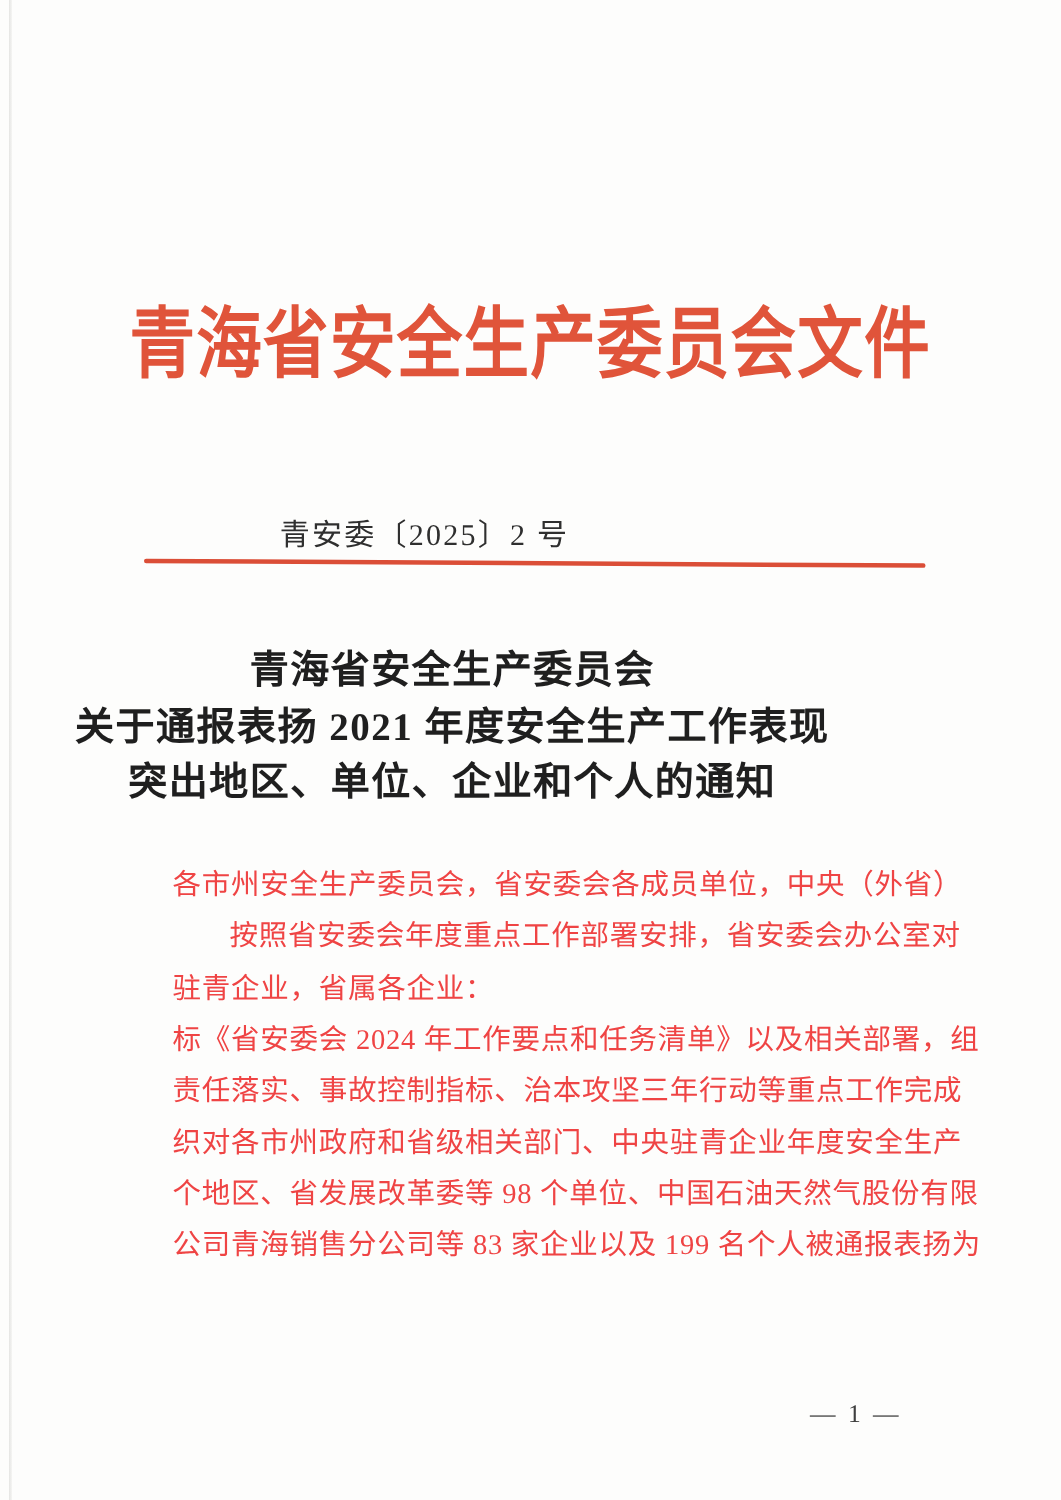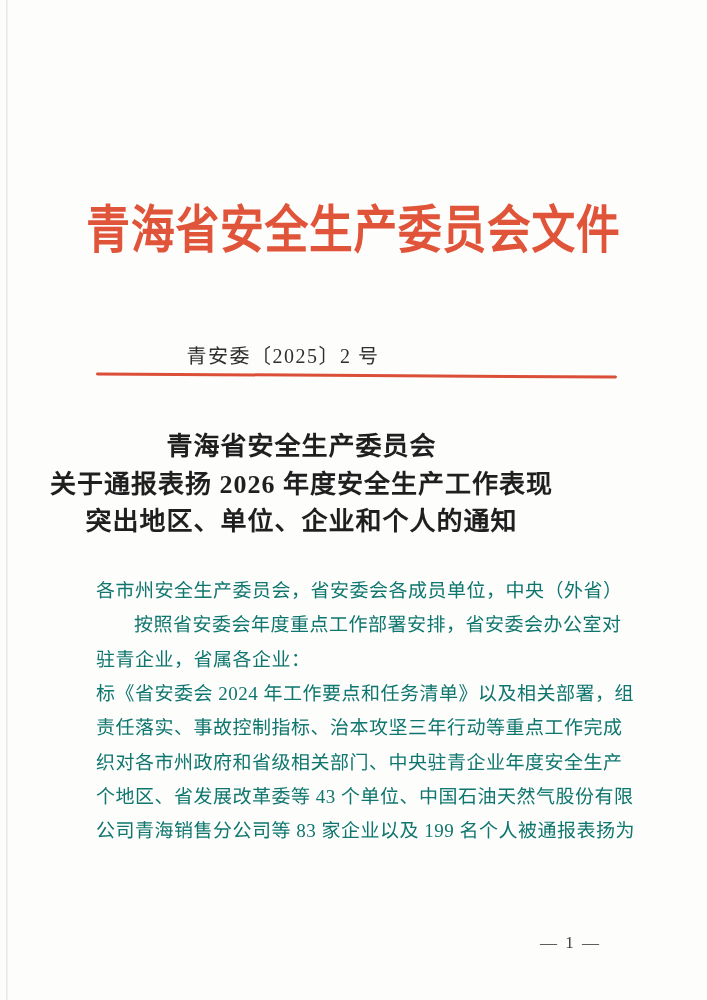--- a/index.html
+++ b/index.html
@@ -73,24 +73,24 @@
     font-weight: 700;
     color: #1f1f1f;
     letter-spacing: 1px;
   }
   .doc-title .title-line {
     white-space: nowrap;
   }
   .body-text {
     position: absolute;
     top: 574px;
-    left: 96px;
+    left: 115px;
     width: 512px;
     font-size: 19px;
-    color: #0f766e;
+    color: #ef4444;
   }
   .bline {
     line-height: 34.35px;
     height: 34.35px;
     white-space: nowrap;
     letter-spacing: 0.5px;
   }
   .bline.indent {
     text-indent: 2em;
   }
@@ -112,30 +112,30 @@
   <div class="page-edge"></div>
 
   <div class="red-header">青海省安全生产委员会文件</div>
 
   <div class="doc-number">青安委〔2025〕2 号</div>
 
   <div class="red-line"></div>
 
   <div class="doc-title">
     <div class="title-line">青海省安全生产委员会</div>
-    <div class="title-line">关于通报表扬 2026 年度安全生产工作表现</div>
+    <div class="title-line">关于通报表扬 2021 年度安全生产工作表现</div>
     <div class="title-line">突出地区、单位、企业和个人的通知</div>
   </div>
 
   <div class="body-text">
     <div class="bline">各市州安全生产委员会，省安委会各成员单位，中央（外省）</div>
     <div class="bline indent">按照省安委会年度重点工作部署安排，省安委会办公室对</div>
     <div class="bline">驻青企业，省属各企业：</div>
     <div class="bline">标《省安委会 2024 年工作要点和任务清单》以及相关部署，组</div>
     <div class="bline">责任落实、事故控制指标、治本攻坚三年行动等重点工作完成</div>
     <div class="bline">织对各市州政府和省级相关部门、中央驻青企业年度安全生产</div>
-    <div class="bline">个地区、省发展改革委等 43 个单位、中国石油天然气股份有限</div>
+    <div class="bline">个地区、省发展改革委等 98 个单位、中国石油天然气股份有限</div>
     <div class="bline">公司青海销售分公司等 83 家企业以及 199 名个人被通报表扬为</div>
   </div>
 
   <div class="page-number">— 1 —</div>
 
 </div>
 
 </body></html>

